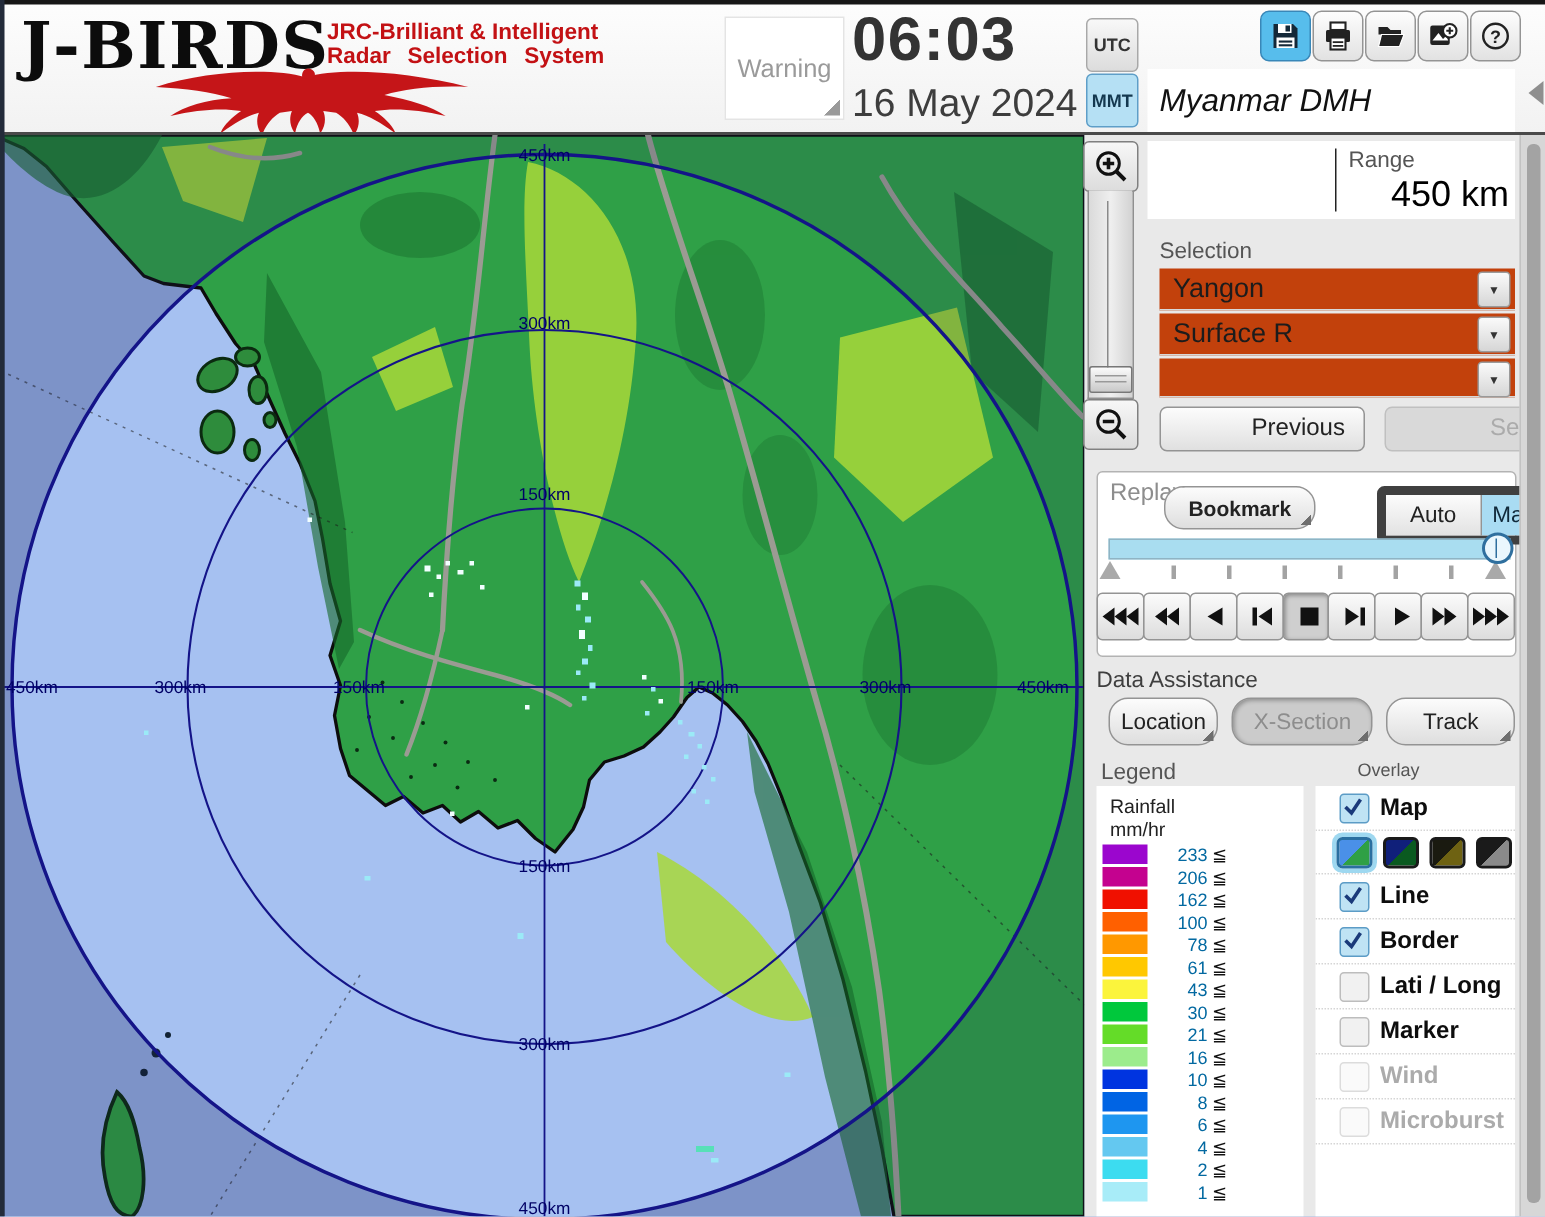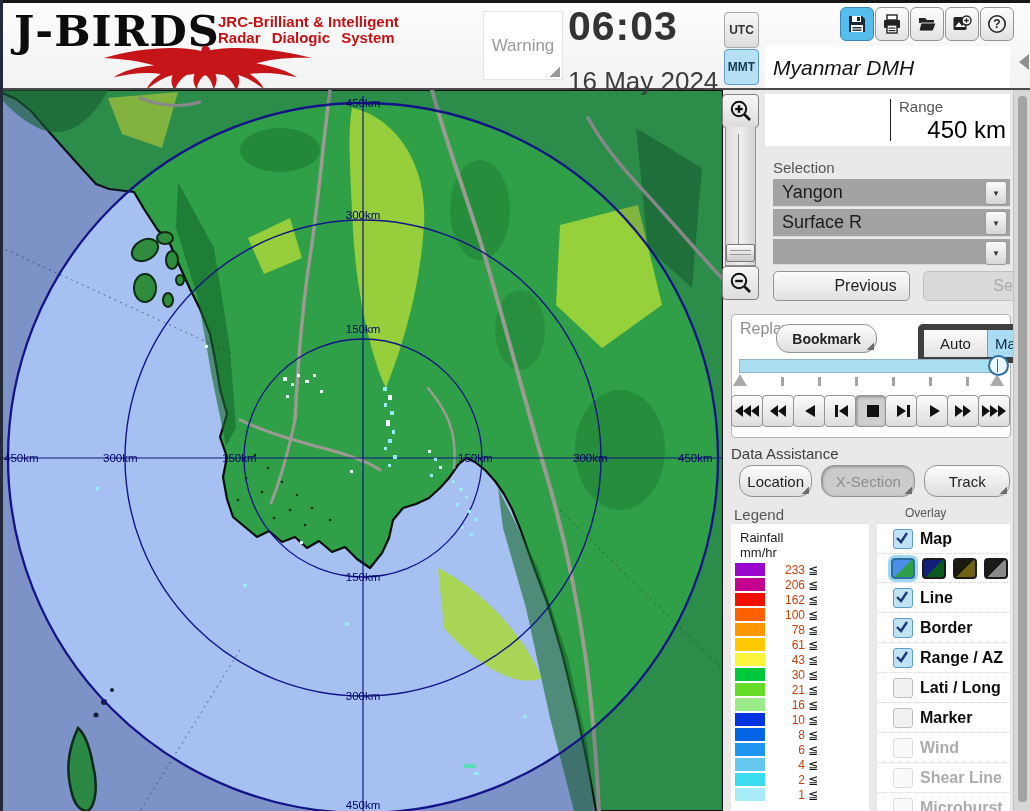--- a/index.html
+++ b/index.html
@@ -18,21 +18,21 @@
   #logo-title{left:6px;top:2px;font-family:"DejaVu Serif","Liberation Serif",serif;
               font-weight:bold;font-size:43px;color:#0c0c0c;letter-spacing:1px;}
   .tagline{left:210px;color:#c31114;font-weight:bold;font-size:15px;line-height:16px;white-space:nowrap;}
   #tag1{top:10px;}
   #tag2{top:26px;word-spacing:7px;}
   #warning-btn{left:483px;top:11px;width:78px;height:67px;background:#FFFFFF;border:1px solid #E4E4E4;
                color:#9a9a9a;font-size:17px;display:flex;align-items:center;justify-content:center;cursor:pointer;}
   #warning-btn .wedge{position:absolute;right:2px;bottom:2px;width:11px;height:11px;
                background:linear-gradient(135deg,transparent 52%,#9a9a9a 52%);}
   #clock-time{left:568px;top:3px;font-size:41px;font-weight:bold;color:#333;letter-spacing:1px;}
-  #clock-date{left:568px;top:66px;font-size:26px;color:#3d3d3d;}
+  #clock-date{left:568px;top:53px;font-size:26px;color:#3d3d3d;}
   .tzbtn{left:724px;width:33px;height:34px;border-radius:4px;font-size:12px;font-weight:bold;
          display:flex;align-items:center;justify-content:center;}
   #tz-utc{top:12px;background:linear-gradient(#F8F8F8,#DCDCDC);border:1px solid #A8A8A8;color:#333;}
   #tz-mmt{top:49px;background:#B5E0F4;border:1px solid #5E9EC8;color:#14384f;}
   .toolbtn{top:7px;width:32px;height:32px;border-radius:6px;border:1px solid #949494;
            background:linear-gradient(#FDFDFD,#E2E2E2);display:flex;align-items:center;justify-content:center;}
   .toolbtn.active{background:#57BDEC;border-color:#3987B8;}
   #collapse-arrow{left:1019px;top:54px;width:0;height:0;border-top:8px solid transparent;
            border-bottom:8px solid transparent;border-right:10px solid #8f8f8f;}
 
@@ -43,21 +43,21 @@
 
   .whitebox{background:#FFFFFF;}
   #title-box{left:765px;top:46px;width:245px;height:42px;z-index:45;}
   #panel-title{left:773px;top:56px;font-size:21px;color:#111;z-index:46;font-style:italic;}
   #range-box{left:765px;top:94px;width:245px;height:52px;}
   #range-divider{left:890px;top:99px;width:1px;height:42px;background:#222;}
   #range-label{left:899px;top:98px;font-size:15px;color:#555;}
   #range-value{left:880px;top:116px;width:126px;text-align:right;font-size:24px;color:#000;}
 
   #selection-label{left:773px;top:159px;font-size:15px;color:#555;}
-  .combo{left:773px;width:237px;height:27px;background:#a3a3a3;border-bottom:1px solid #D8D8D8;}
+  .combo{left:773px;width:237px;height:27px;background:#c2410c;border-bottom:1px solid #D8D8D8;}
   .combo .val{position:absolute;left:9px;top:3px;font-size:18px;color:#1c1c1c;}
   .ddbtn{position:absolute;right:3px;top:2px;width:20px;height:22px;border:1px solid #9a9a9a;border-radius:3px;
          background:linear-gradient(#FAFAFA,#D6D6D6);display:flex;align-items:center;justify-content:center;
          font-size:8px;color:#333;}
   .pushbtn{height:28px;border:1px solid #949494;border-radius:5px;background:linear-gradient(#FCFCFC,#E0E0E0);
          font-size:16px;color:#222;display:flex;align-items:center;justify-content:center;padding-left:48px;}
   .pushbtn.disabled{background:#D9D9D9;border-color:#C0C0C0;color:#ABABAB;}
   #previous-btn{left:773px;top:271px;width:87px;}
   #select-btn{left:923px;top:271px;width:87px;}
 
@@ -92,21 +92,21 @@
 
   
   #legend-label{left:734px;top:506px;font-size:15px;color:#555;}
   #overlay-label{left:905px;top:506px;font-size:12px;color:#555;}
   #legend-box{left:731px;top:524px;width:138px;height:287px;background:#FFF;}
   #legend-t1{left:740px;top:530px;font-size:13px;color:#222;}
   #legend-t2{left:740px;top:545px;font-size:13px;color:#222;}
   #legend-rows{left:735px;top:562px;width:130px;}
   .leg-row{height:15px;display:flex;align-items:center;}
   .leg-sw{width:30px;height:13px;margin-right:4px;}
-  .leg-val{width:36px;text-align:right;font-size:12px;color:#c2410c;}
+  .leg-val{width:36px;text-align:right;font-size:12px;color:#0369a1;}
   .leg-le{font-size:12px;color:#111;margin-left:3px;}
   #overlay-box{left:877px;top:524px;width:133px;height:287px;background:#FFF;overflow:hidden;}
   .ov-row{height:29px;display:flex;align-items:center;border-bottom:1px dotted #D5D5D5;padding-left:16px;}
   .ov-chk{width:18px;height:18px;border-radius:3px;margin-right:7px;position:relative;flex:0 0 auto;}
   .ov-chk.on{background:#BFE3F4;border:1px solid #5C9CC6;}
   .ov-chk.off{background:#F1F1F1;border:1px solid #BDBDBD;}
   .ov-chk.dis{background:#FAFAFA;border:1px solid #DCDCDC;}
   .ov-lab{font-size:16px;font-weight:bold;color:#0d0d0d;white-space:nowrap;}
   .ov-lab.dis{color:#ABABAB;}
   .ov-styles{height:28px;display:flex;align-items:center;gap:7px;padding-left:14px;border-bottom:1px dotted #D5D5D5;}
@@ -129,21 +129,21 @@
   #map{left:0;top:90px;width:723px;height:721px;z-index:10;background:#8FA8DE;}
   svg text{font-family:"Liberation Sans","DejaVu Sans",sans-serif;}
 </style>
 </head>
 <body>
 
 <div id="header" class="abs">
   <div id="logo" class="abs">
     <div id="logo-title" class="abs">J-BIRDS</div>
     <div id="tag1" class="abs tagline">JRC-Brilliant &amp; Intelligent</div>
-    <div id="tag2" class="abs tagline">Radar Dialogic System</div>
+    <div id="tag2" class="abs tagline">Radar Selection System</div>
     <svg class="abs" style="left:2px;top:40px;" width="396" height="44" viewBox="0 0 396 82">
       <path fill="#C51518" d="M4,26 C68,6 148,2 190,14 C232,2 312,6 392,26 C352,24 314,28 288,36
         C320,42 346,50 364,62 C328,54 300,52 276,56 C288,64 298,74 302,84 C286,72 270,62 254,58
         C258,68 256,78 250,86 C246,74 238,64 228,58 L212,56 C216,66 214,76 208,84 C206,72 200,62 193,58
         C185,62 179,72 177,84 C171,76 169,66 173,56 L158,58 C148,64 140,74 136,86 C130,78 128,68 132,58
         C116,62 100,72 84,84 C88,74 98,64 110,56 C86,52 58,54 22,62 C40,50 66,42 98,40 C72,32 42,28 4,26 Z"></path>
       <path fill="#C51518" d="M186,15 C184,7 190,1 197,4 C203,7 203,13 198,17 Z"></path>
     </svg>
   </div>
 
@@ -602,43 +602,31 @@
     </div>
     <div class="ov-row">
       <span class="ov-chk on">
         <svg width="16" height="16" viewBox="0 0 16 16" style="position:absolute;left:0;top:0;">
       <path d="M3,8 L7,12 L13,3" fill="none" stroke="#1a3a7a" stroke-width="2.4"></path>
         </svg>
       </span>
     <span class="ov-lab ">Border</span>
     </div>
     <div class="ov-row">
-      <span class="ov-chk on">
-        <svg width="16" height="16" viewBox="0 0 16 16" style="position:absolute;left:0;top:0;">
-      <path d="M3,8 L7,12 L13,3" fill="none" stroke="#1a3a7a" stroke-width="2.4"></path>
-        </svg>
-      </span>
-    <span class="ov-lab ">Range / AZ</span>
-    </div>
-    <div class="ov-row">
       <span class="ov-chk off"></span>
     <span class="ov-lab ">Lati / Long</span>
     </div>
     <div class="ov-row">
       <span class="ov-chk off"></span>
     <span class="ov-lab ">Marker</span>
     </div>
     <div class="ov-row">
       <span class="ov-chk dis"></span>
     <span class="ov-lab dis">Wind</span>
     </div>
     <div class="ov-row">
       <span class="ov-chk dis"></span>
-    <span class="ov-lab dis">Shear Line</span>
-    </div>
-    <div class="ov-row">
-      <span class="ov-chk dis"></span>
     <span class="ov-lab dis">Microburst</span>
     </div>
   </div>
 
 <div id="frame-top" class="abs"></div>
 <div id="frame-left" class="abs"></div>
 
 </body></html>

